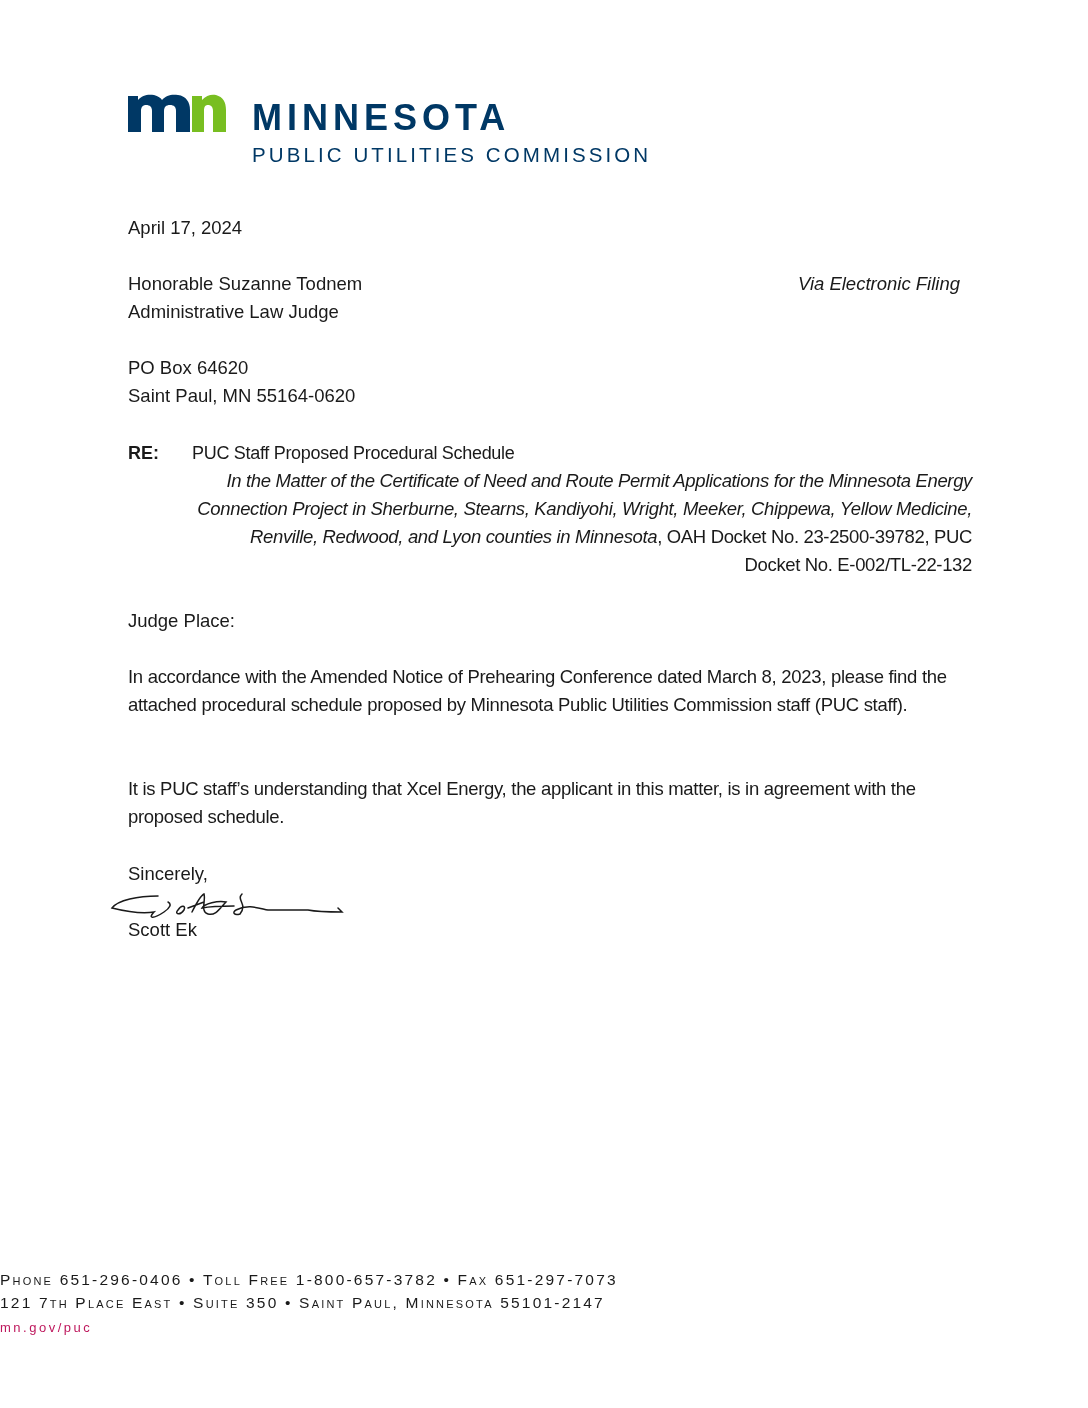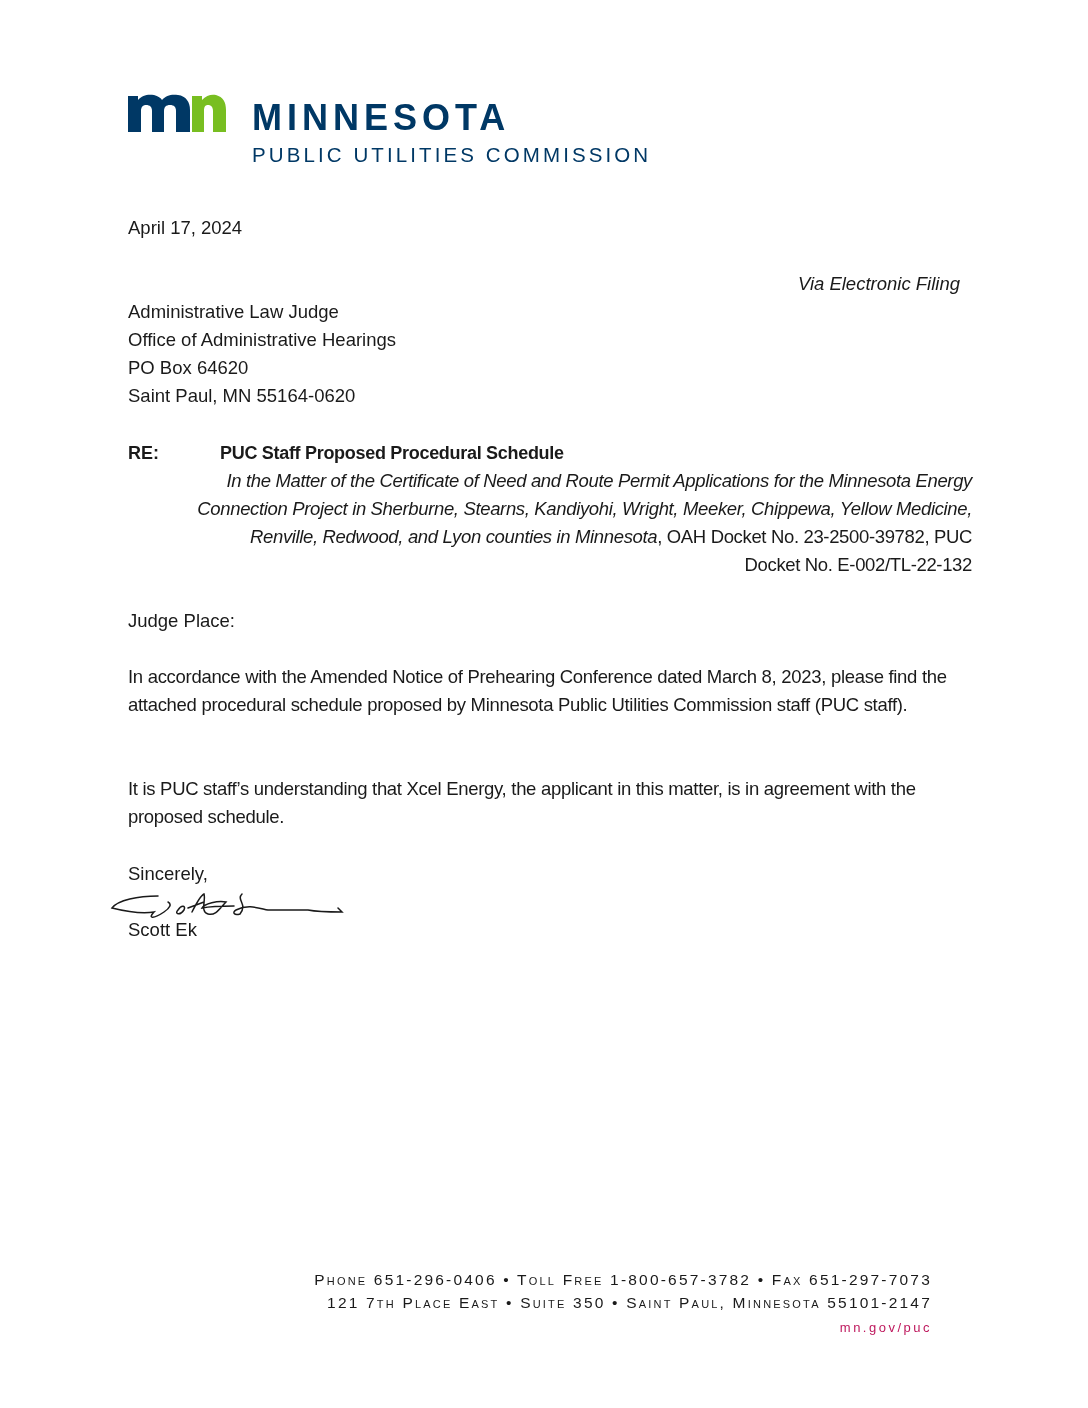--- a/index.html
+++ b/index.html
@@ -13,29 +13,29 @@
     .logo-title { position: absolute; left: 124px; top: 8px; font-size: 36px; font-weight: bold;
       letter-spacing: 5px; color: #003865; white-space: nowrap; line-height: 36px; }
     .logo-sub { position: absolute; left: 124px; top: 52px; font-size: 20.5px; letter-spacing: 3.1px;
       color: #003865; white-space: nowrap; line-height: 22px; }
 
     .text { position: absolute; left: 128px; font-size: 18.5px; line-height: 28px; white-space: nowrap; }
     .via { position: absolute; right: 128px; top: 270px; font-size: 18.5px; font-style: italic; line-height: 28px; }
 
     .re-label { position: absolute; left: 128px; top: 439px; font-size: 18px; font-weight: bold; line-height: 28px; }
     .re-block { position: absolute; left: 192px; top: 439px; width: 780px; font-size: 18.5px; line-height: 28px; }
-    .re-title { font-weight: bold; font-size: 18px; letter-spacing: -0.3px; margin-left: 28px; }
+    .re-title { font-weight: normal; font-size: 18px; letter-spacing: -0.3px; }
     .re-body { letter-spacing: -0.35px; text-align: right; }
     .re-body i { font-style: italic; }
 
     .para { position: absolute; left: 128px; width: 840px; font-size: 18.5px; line-height: 28px; letter-spacing: -0.3px; }
 
     .sig { position: absolute; left: 108px; top: 890px; width: 240px; height: 40px; }
 
-    .footer { position: absolute; left: 0; width: 932px; text-align: right; letter-spacing: 2.2px;
+    .footer { position: absolute; left: 0; width: 932px; text-align: left; letter-spacing: 2.2px;
       font-size: 15.5px; color: #1a1a1a; line-height: 23px; }
     .sc { font-variant: small-caps; }
     .web { color: #be185d; font-size: 13px; letter-spacing: 2.5px; }
   </style>
 </head>
 <body>
 
 <div class="page">
 
   <div class="logo">
@@ -44,22 +44,22 @@
       <path d="M64 40 V4 H74 V8 C78 3 84 2 88 3 C95 5 98 10 98 18 V40 H85 V19 C85 15 83 13 80 13 C77 13 76 15 76 19 V40 Z" fill="#78BE21"></path>
     </svg>
     <div class="logo-title">MINNESOTA</div>
     <div class="logo-sub">PUBLIC UTILITIES COMMISSION</div>
   </div>
 
   <div class="text" style="top:214px">April 17, 2024</div>
 
   <div class="via">Via Electronic Filing</div>
 
+  <div class="text" style="top:270px">Honorable Suzanne Todnem</div>
   <div class="text" style="top:298px">Administrative Law Judge</div>
-  <div class="text" style="top:326px">Office of Administrative Hearings</div>
   <div class="text" style="top:354px">PO Box 64620</div>
   <div class="text" style="top:382px">Saint Paul, MN 55164-0620</div>
 
   <div class="re-label">RE:</div>
   <div class="re-block">
     <div class="re-title">PUC Staff Proposed Procedural Schedule</div>
     <div class="re-body"><i>In the Matter of the Certificate of Need and Route Permit Applications for the Minnesota Energy Connection Project in Sherburne, Stearns, Kandiyohi, Wright, Meeker, Chippewa, Yellow Medicine, Renville, Redwood, and Lyon counties in Minnesota</i><span>, OAH Docket No. 23-2500-39782, PUC Docket No. E-002/TL-22-132</span></div>
   </div>
 
   <div class="text" style="top:607px">Judge Place:</div>

